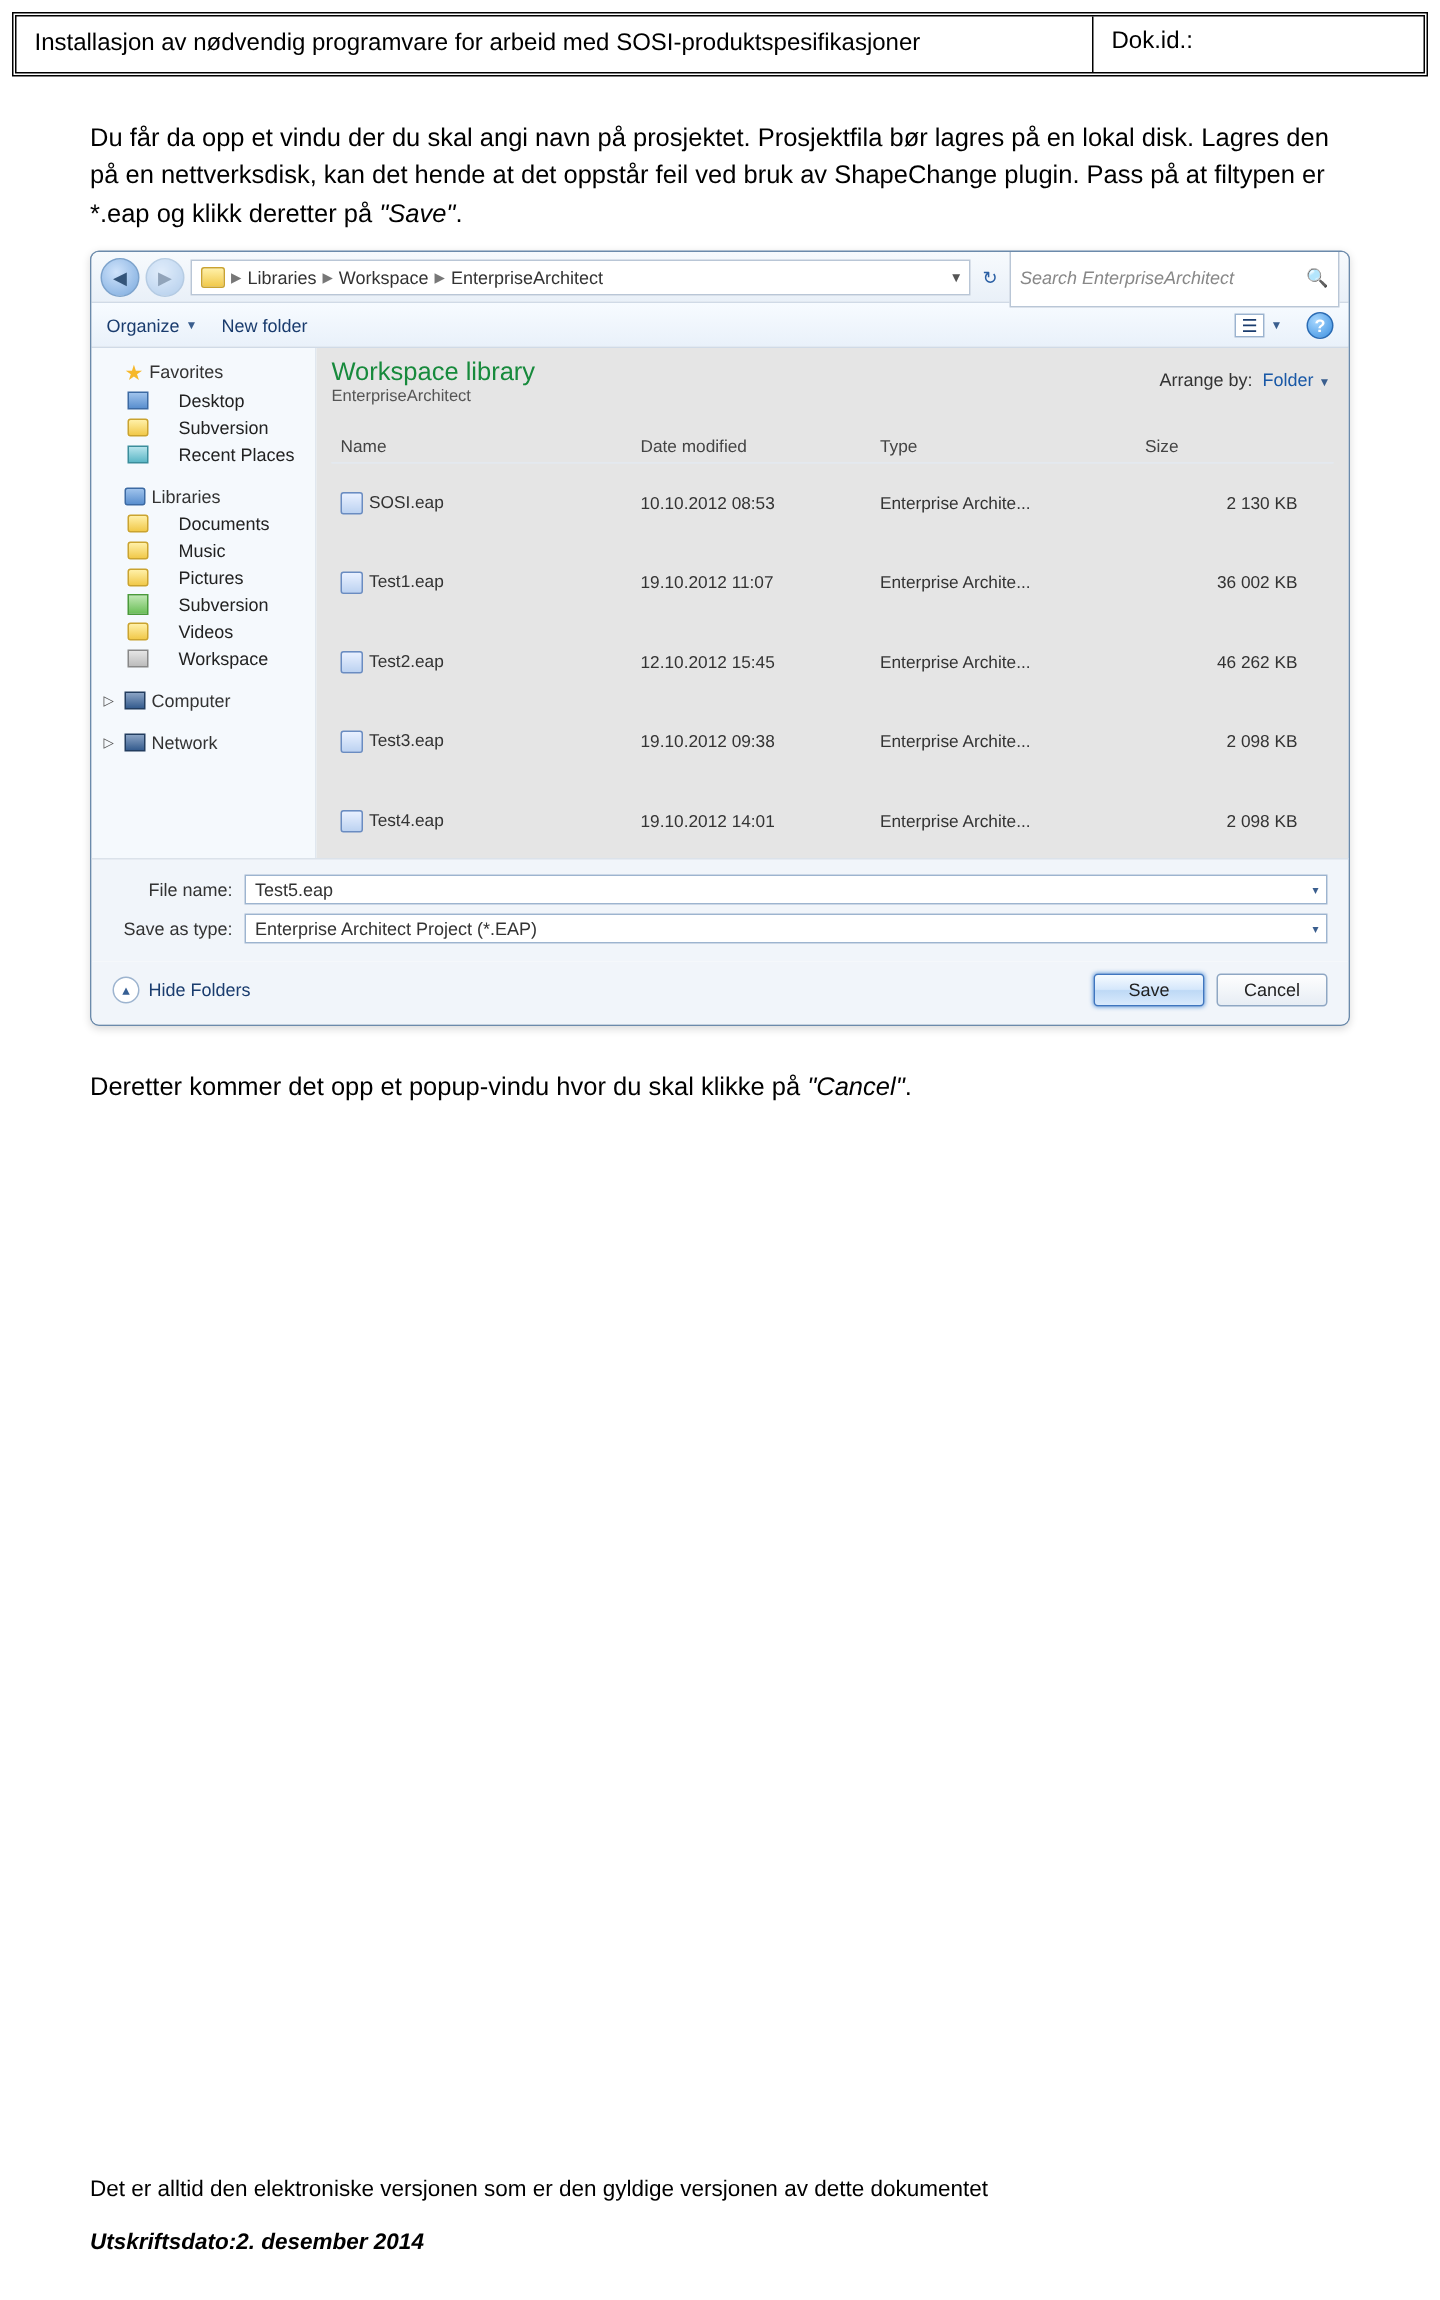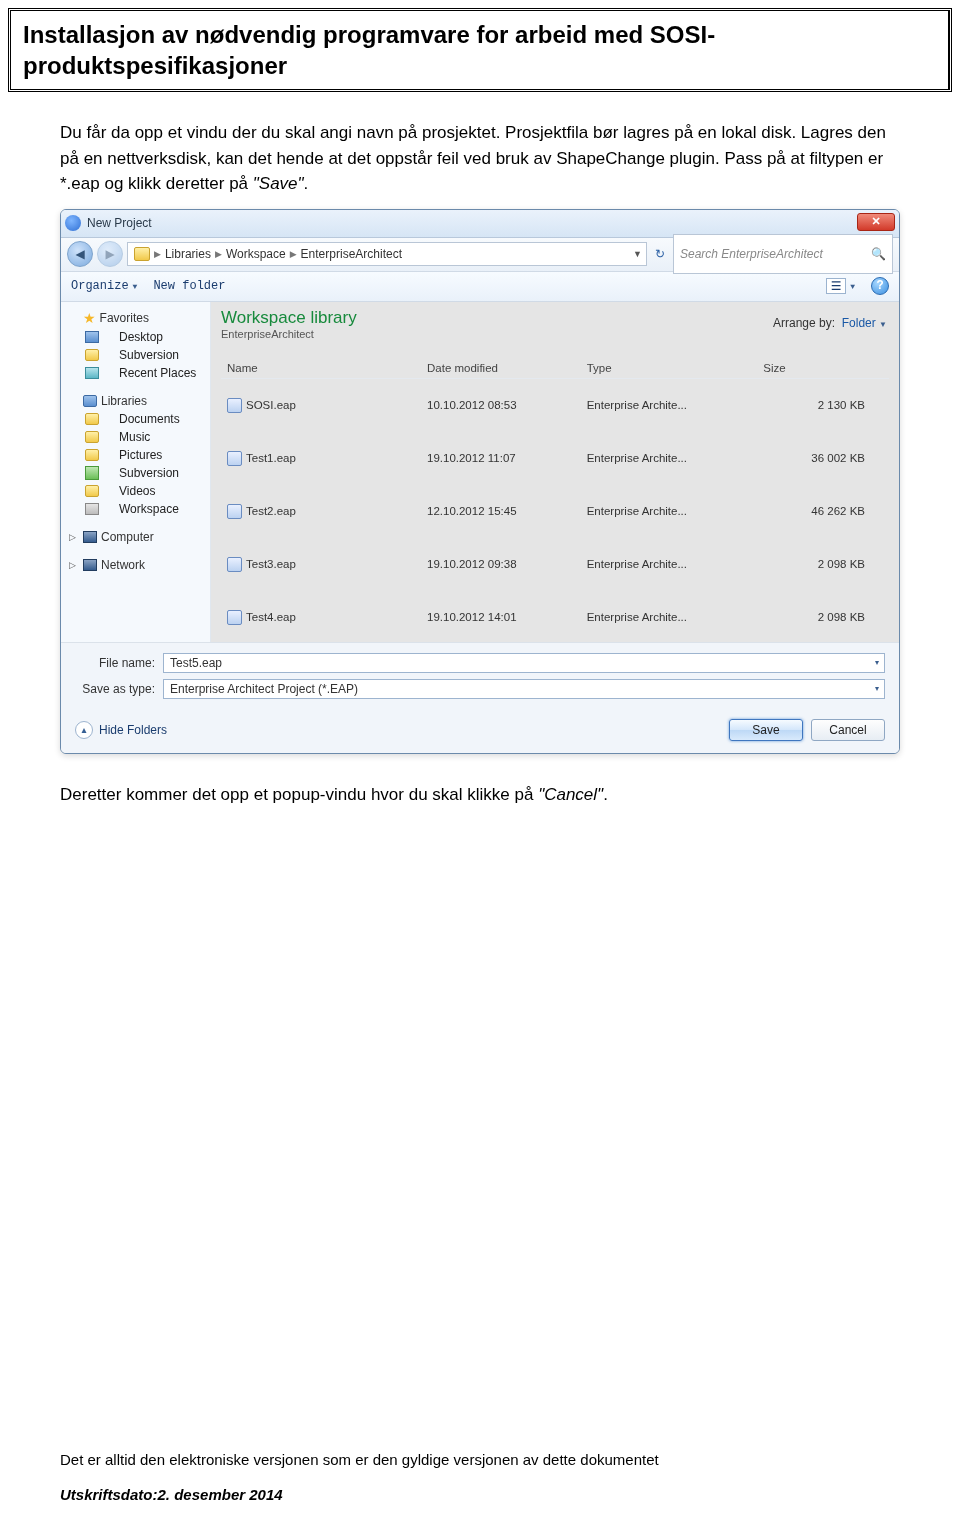--- a/index.html
+++ b/index.html
@@ -10,22 +10,22 @@
     height: 1533px;
     position: relative;
     color: #000;
   }
   .page-border { border: 3px double #000; margin: 8px; }
   .header-table { display: flex; }
   .header-title {
     flex: 1;
     border-right: 1px solid #000;
     padding: 8px 12px;
-    font-weight: bold;
-    font-size: 24px;
+    font-weight: normal;
+    font-size: 16px;
     line-height: 1.3;
   }
   .header-dokid {
     width: 220px;
     padding: 8px 12px;
     font-size: 16px;
   }
   .body-content { padding: 20px 60px 0 60px; }
   .page-number { text-align: right; font-size: 17px; margin: 20px 0 20px 0; }
   .paragraph { font-size: 17px; line-height: 1.5; margin-bottom: 12px; }
@@ -125,21 +125,20 @@
   .search-box .mag { margin-left:auto; font-style: normal; color:#5b7db0; }
   .toolbar-row {
     height: 30px;
     background: linear-gradient(#f7fbff,#e9f1fa);
     border-bottom: 1px solid #d0dae6;
     display: flex;
     align-items: center;
     padding: 0 10px;
     gap: 16px;
     color:#1a3c6e;
-    font-family:Liberation Mono, monospace;
   }
   .toolbar-row .spacer { flex: 1; }
   .toolbar-btn { display:flex; align-items:center; gap:4px; cursor:default; }
   .drop-tri { font-size: 8px; color:#3a5e8e; }
   .view-icon {
     width: 20px; height: 16px;
     display: inline-flex; align-items:center; justify-content:center;
     border:1px solid #9bb3cf; background:#fff;
   }
   .help-icon {
@@ -231,35 +230,31 @@
   }
   .footer-line { margin-bottom: 18px; }
   .footer-date { font-style: italic; font-weight: bold; }
 </style>
 </head>
 <body>
 
 <div class="page-border">
   <div class="header-table">
     <div class="header-title">Installasjon av nødvendig programvare for arbeid med SOSI-produktspesifikasjoner</div>
+    <div class="header-dokid">Dok.id.:</div>
   </div>
 </div>
 
 <div class="body-content">
 
   <p class="paragraph">
     <span>Du får da opp et vindu der du skal angi navn på prosjektet. Prosjektfila bør lagres på en lokal disk. Lagres den på en nettverksdisk, kan det hende at det oppstår feil ved bruk av ShapeChange plugin. Pass på at filtypen er *.eap og klikk deretter på </span><span class="italic">"Save"</span><span>.</span>
   </p>
 
   <div class="dialog">
-    <div class="dialog-titlebar">
-      <span class="icon-sq"></span>
-      <span class="title-text">New Project</span>
-      <div class="close-btn">✕</div>
-    </div>
 
     <div class="nav-row">
       <div class="nav-arrow">◀</div>
       <div class="nav-arrow" style="opacity:.5">▶</div>
       <div class="breadcrumb">
         <span class="bc-folder"></span>
         <span class="bc-sep">▶</span>
         <span>Libraries</span>
         <span class="bc-sep">▶</span>
         <span>Workspace</span>

